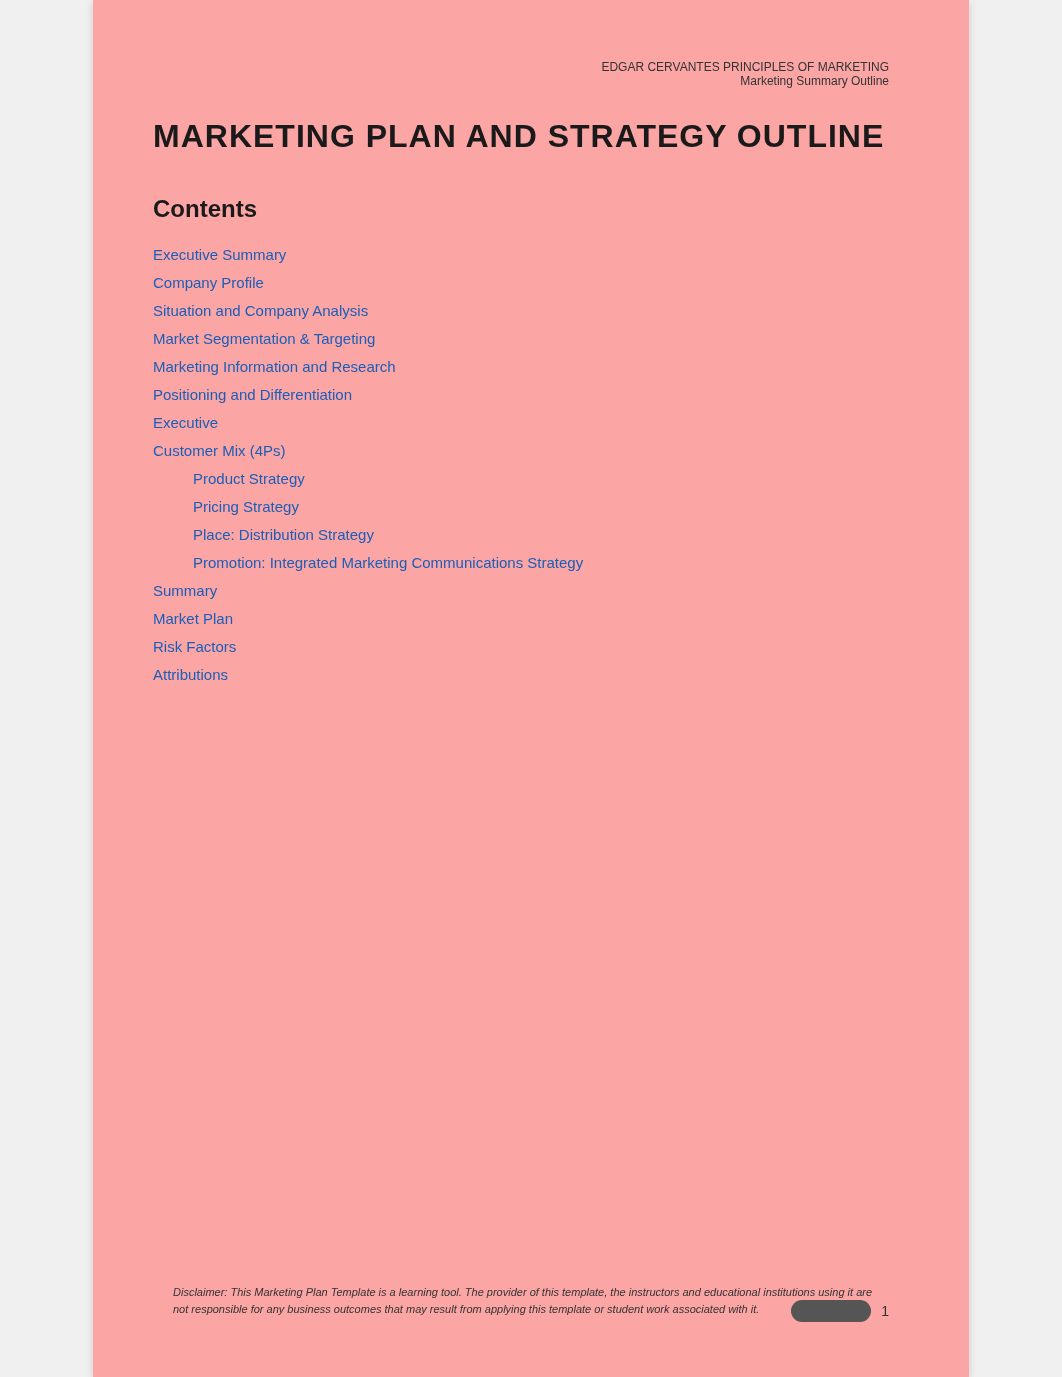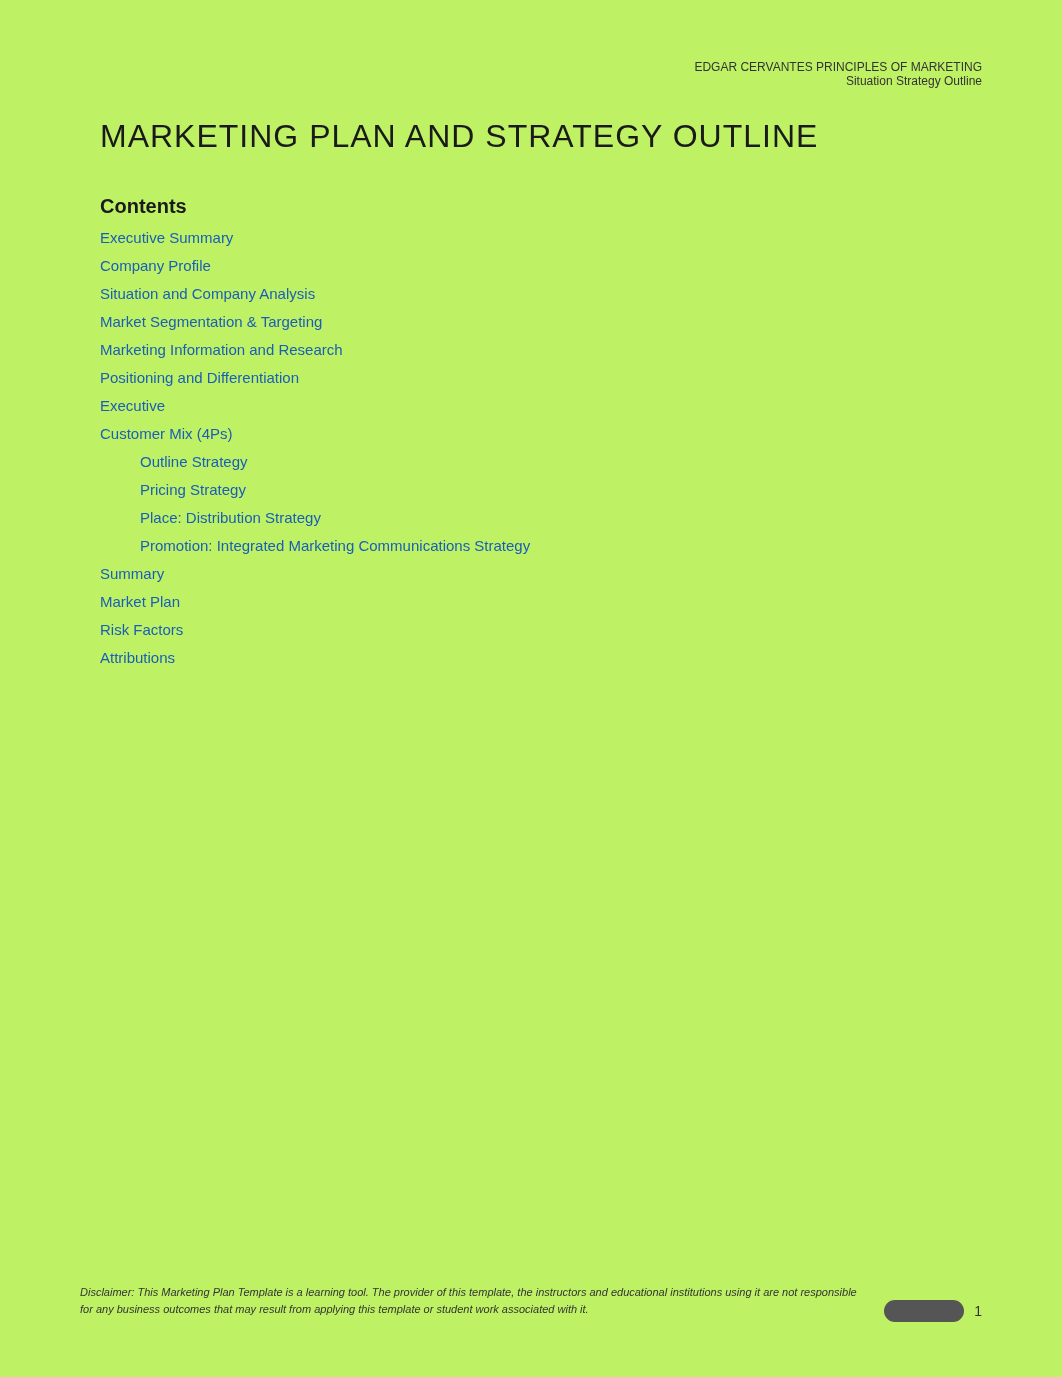--- a/index.html
+++ b/index.html
@@ -11,58 +11,58 @@
     body {
       background: #f0f0f0;
       display: flex;
       justify-content: center;
       align-items: flex-start;
       min-height: 100vh;
       font-family: Arial, sans-serif;
     }
 
     .page {
-      width: 1062px;
+      width: 876px;
       min-height: 1377px;
-      background: #bef264;
+      background: #fca5a5;
       position: relative;
-      padding: 60px 80px 80px 100px;
+      padding: 60px 80px 80px 60px;
       box-shadow: 0 2px 8px rgba(0,0,0,0.15);
     }
 
     .header-right {
       text-align: right;
       font-size: 12px;
       color: #333;
       margin-bottom: 30px;
     }
 
     .header-right .title-line {
       font-size: 12px;
     }
 
     .main-title {
       font-size: 32px;
-      font-weight: normal;
+      font-weight: bold;
       letter-spacing: 1px;
       color: #1a1a1a;
       margin-bottom: 40px;
       margin-top: 10px;
       text-transform: uppercase;
     }
 
     .contents-section {
       margin-top: 10px;
     }
 
     .contents-heading {
-      font-size: 20px;
+      font-size: 24px;
       font-weight: bold;
       color: #1a1a1a;
-      margin-bottom: 8px;
+      margin-bottom: 20px;
     }
 
     .toc-list {
       list-style: none;
       padding: 0;
       margin: 0;
     }
 
     .toc-list li {
       margin-bottom: 4px;
@@ -116,38 +116,38 @@
       color: #333;
     }
   </style>
 </head>
 <body>
 
 <div class="page">
 
   <div class="header-right">
     <div class="title-line">EDGAR CERVANTES PRINCIPLES OF MARKETING</div>
-    <div class="title-line">Situation Strategy Outline</div>
+    <div class="title-line">Marketing Summary Outline</div>
   </div>
 
   <h1 class="main-title">MARKETING PLAN AND STRATEGY OUTLINE</h1>
 
   <div class="contents-section">
     <h2 class="contents-heading">Contents</h2>
 
     <ul class="toc-list">
     <li><a href="#">Executive Summary</a></li>
         <li><a href="#">Company Profile</a></li>
         <li><a href="#">Situation and Company Analysis</a></li>
         <li><a href="#">Market Segmentation &amp; Targeting</a></li>
         <li><a href="#">Marketing Information and Research</a></li>
         <li><a href="#">Positioning and Differentiation</a></li>
         <li><a href="#">Executive</a></li>
         <li><a href="#">Customer Mix (4Ps)</a></li>
-        <li class="toc-sub"><a href="#">Outline Strategy</a></li>
+        <li class="toc-sub"><a href="#">Product Strategy</a></li>
         <li class="toc-sub"><a href="#">Pricing Strategy</a></li>
         <li class="toc-sub"><a href="#">Place: Distribution Strategy</a></li>
         <li class="toc-sub"><a href="#">Promotion: Integrated Marketing Communications Strategy</a></li>
         <li><a href="#">Summary</a></li>
         <li><a href="#">Market Plan</a></li>
         <li><a href="#">Risk Factors</a></li>
         <li><a href="#">Attributions</a></li>
       </ul>
   </div>
 

